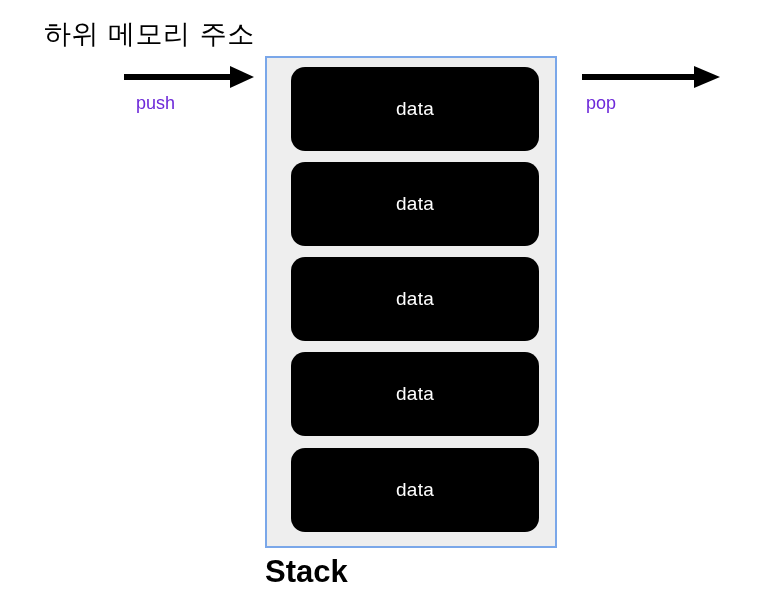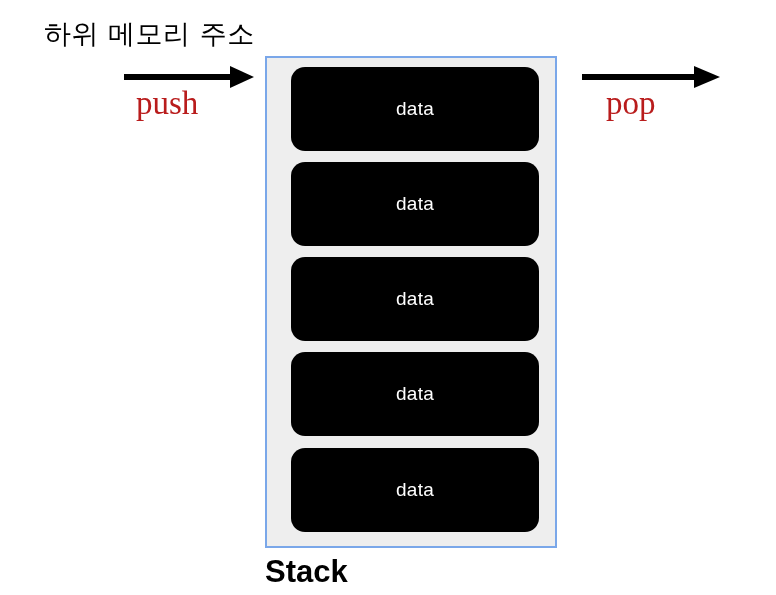--- a/index.html
+++ b/index.html
@@ -38,30 +38,30 @@
 
   
   .arrow-group {
     position: absolute;
   }
   .arrow-svg {
     display: block;
   }
   .arrow-label {
     position: absolute;
-    font-family: Liberation Serif, serif;
-    font-size: 33px;
+    font-family: Liberation Sans, sans-serif;
+    font-size: 18px;
     line-height: 30px;
-    color: #b91c1c;
+    color: #6d28d9;
     white-space: nowrap;
   }
   #push-group { left: 122px; top: 62px; width: 134px; height: 30px; }
   #pop-group  { left: 580px; top: 62px; width: 142px; height: 30px; }
   #push-label { left: 136px; top: 88px; }
-  #pop-label  { left: 606px; top: 88px; }
+  #pop-label  { left: 586px; top: 88px; }
 
   
   #stack-container {
     position: absolute;
     left: 265px;
     top: 56px;
     width: 292px;
     height: 492px;
     box-sizing: border-box;
     background: #eeeeee;

